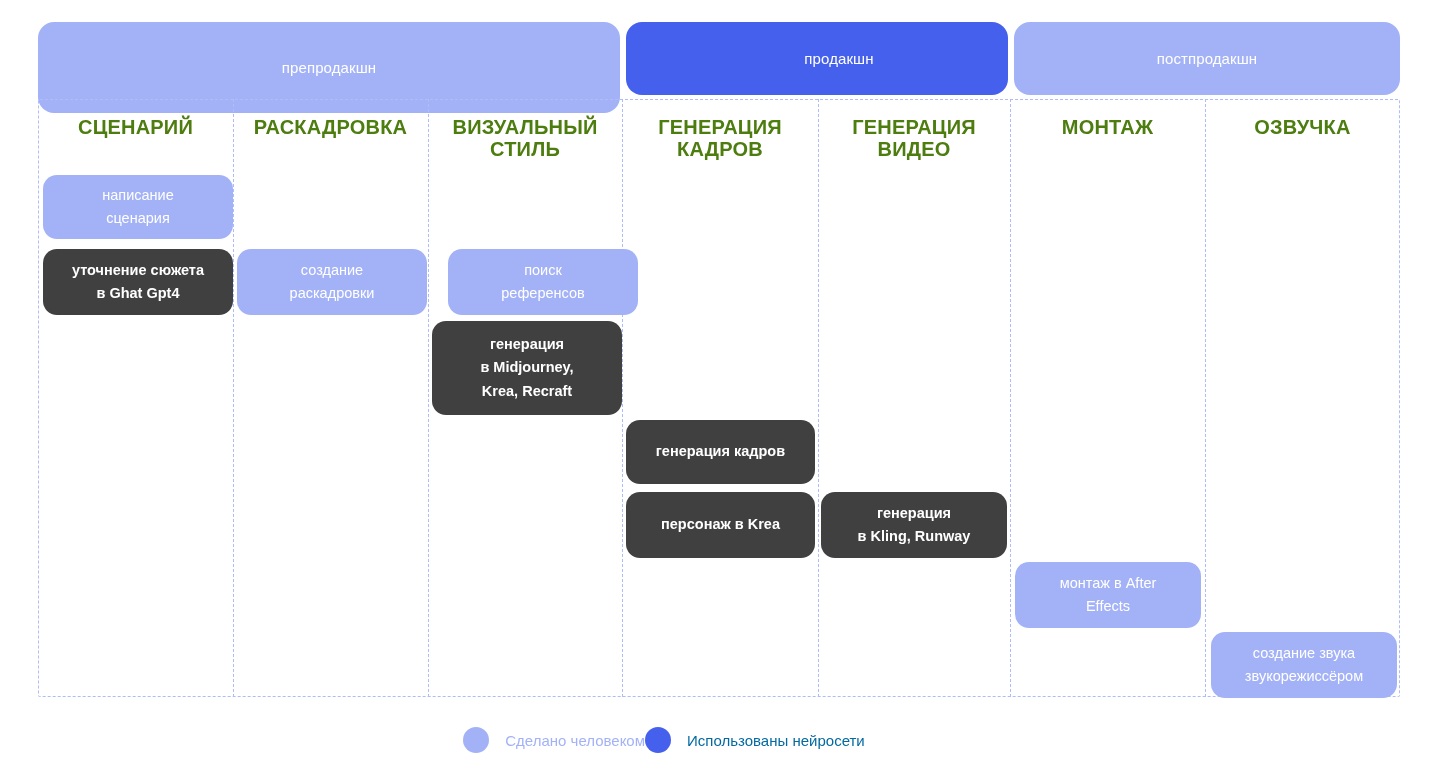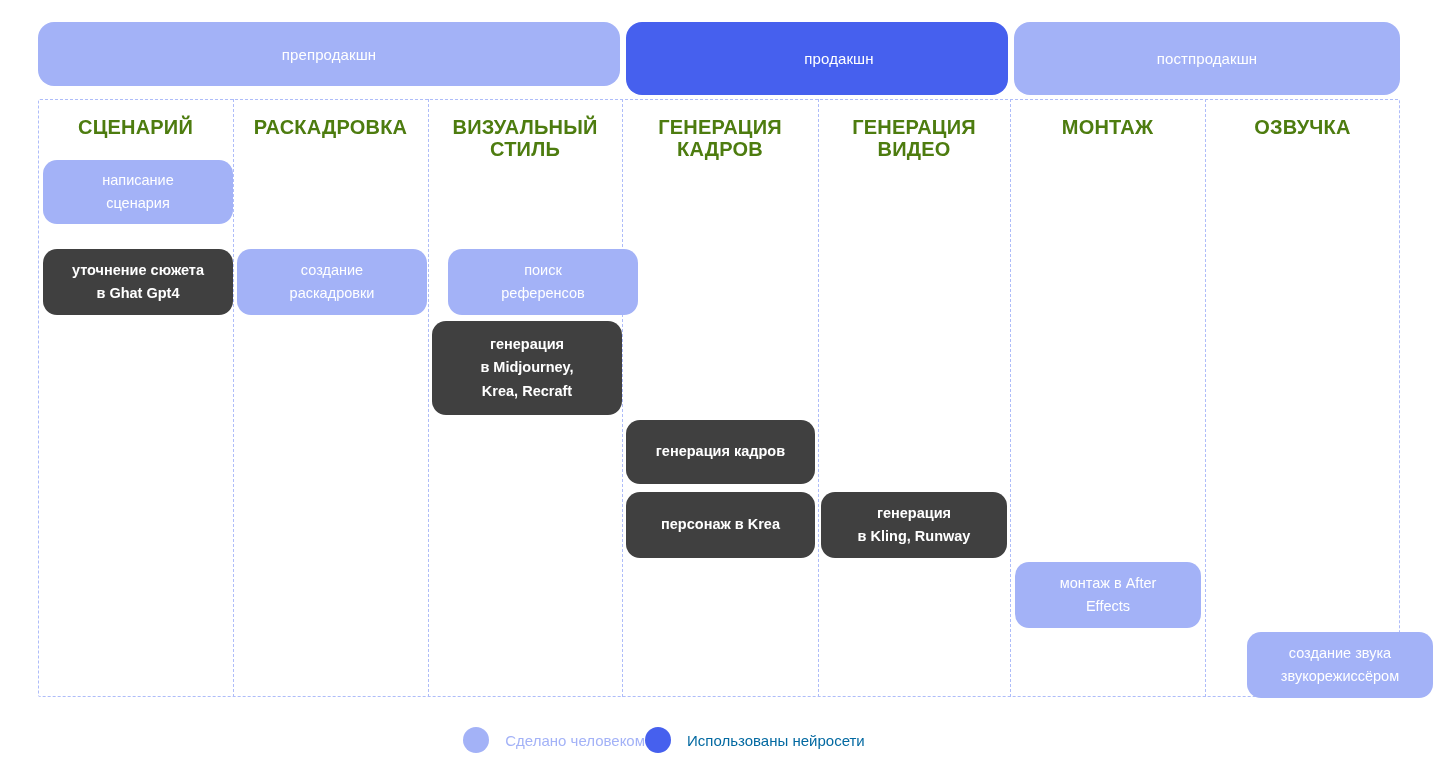--- a/index.html
+++ b/index.html
@@ -116,21 +116,21 @@
   .legend-item.tone-strong .legend-dot { background: #4660ee; }
   .legend-item.tone-light .legend-label { color: #a3b2f7; }
   .legend-item.tone-strong .legend-label { color: #0369a1; }
 </style>
 </head>
 <body>
 
 <div id="board">
 
   <div id="phase-row">
-      <div class="phase-bar tone-light" style="left: 38px; top: 22px; width: 582px; height: 64px;">
+      <div class="phase-bar tone-light" style="left: 38px; top: 22px; width: 582px; height: 91px;">
         <span class="phase-label">препродакшн</span>
       </div>
       <div class="phase-bar tone-strong" style="left: 626px; top: 22px; width: 382px; height: 73px;">
         <span class="phase-label">продакшн</span>
       </div>
       <div class="phase-bar tone-light" style="left: 1014px; top: 22px; width: 386px; height: 73px;">
         <span class="phase-label">постпродакшн</span>
       </div>
     </div>
 
@@ -151,38 +151,38 @@
 СТИЛЬ</div>
       <div class="col-title" style="left: 622px; width: 196px;">ГЕНЕРАЦИЯ
 КАДРОВ</div>
       <div class="col-title" style="left: 818px; width: 192px;">ГЕНЕРАЦИЯ
 ВИДЕО</div>
       <div class="col-title" style="left: 1010px; width: 195px;">МОНТАЖ</div>
       <div class="col-title" style="left: 1205px; width: 195px;">ОЗВУЧКА</div>
     </div>
 
   <div id="card-layer">
-      <div class="card tone-light" style="left: 43px; top: 160px; width: 190px; height: 64px;">написание
+      <div class="card tone-light" style="left: 43px; top: 175px; width: 190px; height: 64px;">написание
 сценария</div>
       <div class="card tone-strong" style="left: 43px; top: 249px; width: 190px; height: 66px;">уточнение сюжета
 в Ghat Gpt4</div>
       <div class="card tone-light" style="left: 237px; top: 249px; width: 190px; height: 66px;">создание
 раскадровки</div>
       <div class="card tone-light" style="left: 432px; top: 249px; width: 190px; height: 66px; margin-left: 16px;">поиск
 референсов</div>
       <div class="card tone-strong" style="left: 432px; top: 321px; width: 190px; height: 94px;">генерация
 в Midjourney,
 Krea, Recraft</div>
       <div class="card tone-strong" style="left: 626px; top: 420px; width: 189px; height: 64px;">генерация кадров</div>
       <div class="card tone-strong" style="left: 626px; top: 492px; width: 189px; height: 66px; text-align: center;">персонаж в Krea</div>
       <div class="card tone-strong" style="left: 821px; top: 492px; width: 186px; height: 66px;">генерация
 в Kling, Runway</div>
       <div class="card tone-light" style="left: 1015px; top: 562px; width: 186px; height: 66px;">монтаж в After
 Effects</div>
-      <div class="card tone-light" style="left: 1211px; top: 632px; width: 186px; height: 66px; margin-left: 36px;">создание звука
+      <div class="card tone-light" style="left: 1211px; top: 632px; width: 186px; height: 66px;">создание звука
 звукорежиссёром</div>
     </div>
 
   <div class="legend" id="legend-row">
       <div class="legend-item tone-light">
         <span class="legend-dot"></span>
         <span class="legend-label">Сделано человеком</span>
       </div>
       <div class="legend-item tone-strong">
         <span class="legend-dot"></span>

